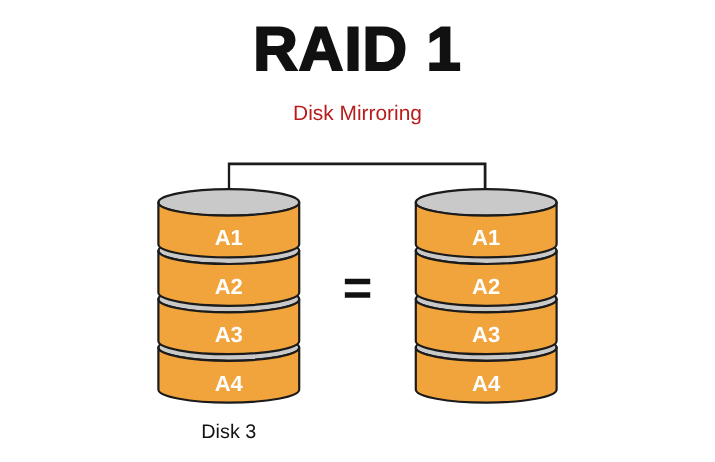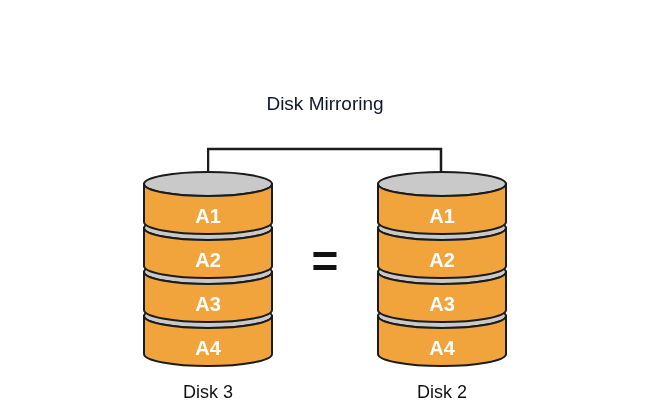--- a/index.html
+++ b/index.html
@@ -7,21 +7,21 @@
     position:relative;width:650px;height:420px;background:#ffffff;
     font-family:"Liberation Sans",sans-serif;overflow:hidden;margin:0 auto;
   }
   .title{
     position:absolute;top:12px;left:0;width:650px;text-align:center;
     font-size:56px;font-weight:bold;color:#111;letter-spacing:1px;
     -webkit-text-stroke:2px #111;
   }
   .subtitle{
     position:absolute;top:93px;left:0;width:650px;text-align:center;
-    font-size:19px;font-weight:normal;color:#0f172a;
+    font-size:19px;font-weight:normal;color:#b91c1c;
   }
   .connector{position:absolute;left:207px;top:146px;}
   .disk{position:absolute;top:168px;width:140px;height:200px;}
   .disk.d1{left:138px;}
   .disk.d2{left:372px;}
   .equals{
     position:absolute;left:300px;top:234px;width:50px;text-align:center;
     font-size:46px;font-weight:bold;color:#111;
   }
   .disk-label{
@@ -36,20 +36,21 @@
     fill:#ffffff;font-family:"Liberation Sans",sans-serif;
     font-size:20px;font-weight:bold;text-anchor:middle;
   }
   .conn-path{fill:none;stroke:#1B1B1B;stroke-width:2.5;}
 </style>
 </head>
 <body>
 
 <div class="canvas">
 
+  <div class="title">RAID 1</div>
   <div class="subtitle">Disk Mirroring</div>
 
   <svg class="connector" width="236" height="38">
     <path class="conn-path" d="M1,36 L1,3 L234,3 L234,36"></path>
   </svg>
 
   <svg class="disk d1" viewBox="0 0 140 200">
 
     <ellipse class="platter-ellipse" cx="70" cy="148" rx="64" ry="12"></ellipse>
     <path class="platter-body" d="M6,148 L6,186 A64,12 0 0 0 134,186 L134,148 A64,12 0 0 1 6,148 Z"></path>
@@ -76,15 +77,14 @@
     <path class="platter-body" d="M6,60 L6,98 A64,12 0 0 0 134,98 L134,60 A64,12 0 0 1 6,60 Z"></path>
     <ellipse class="platter-ellipse" cx="70" cy="16" rx="64" ry="12"></ellipse>
     <path class="platter-body" d="M6,16 L6,54 A64,12 0 0 0 134,54 L134,16 A64,12 0 0 1 6,16 Z"></path>
     <text class="block-text" x="70" y="55">A1</text>
     <text class="block-text" x="70" y="99">A2</text>
     <text class="block-text" x="70" y="143">A3</text>
     <text class="block-text" x="70" y="187">A4</text>
   </svg>
 
   <div class="disk-label d1">Disk 3</div>
-  <div class="disk-label d2">Disk 2</div>
 
 </div>
 
 </body></html>

